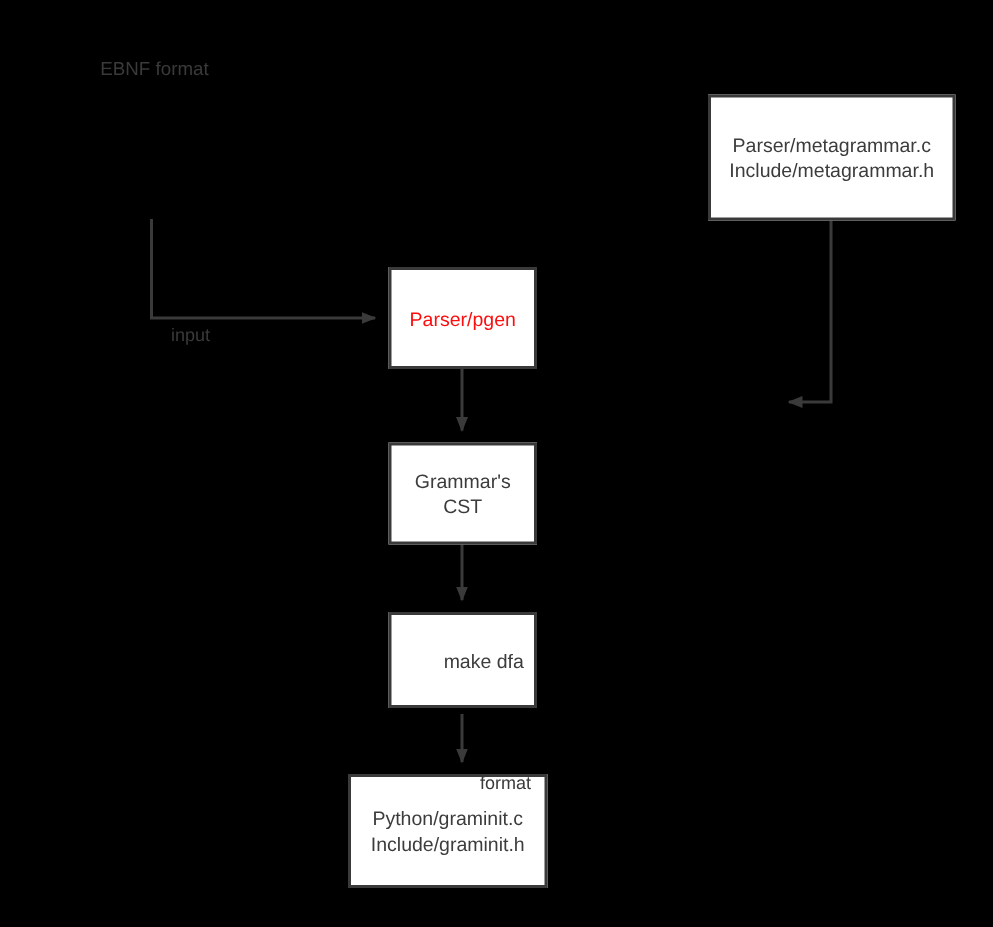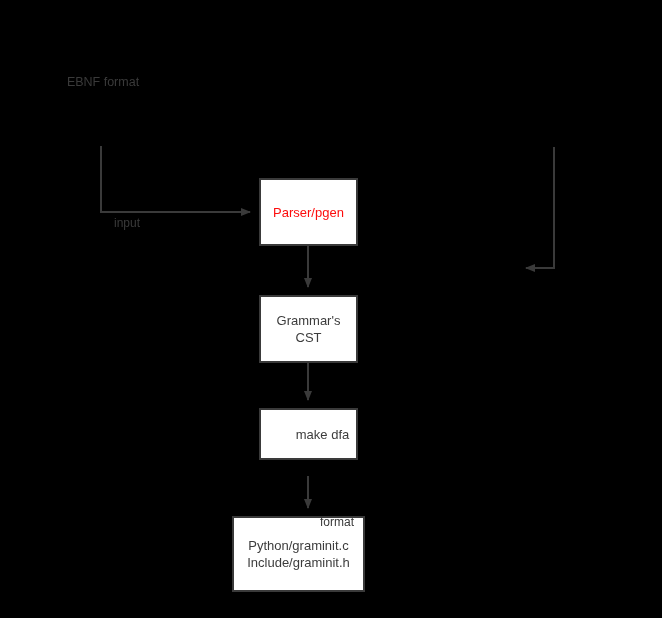--- a/index.html
+++ b/index.html
@@ -71,31 +71,33 @@
 
     <path d="M554,147 L554,268 L526,268" fill="none" stroke="#3a3a3a" stroke-width="2" marker-end="url(#arrow)"></path>
 
     <path d="M308,246 L308,287" fill="none" stroke="#3a3a3a" stroke-width="2" marker-end="url(#arrow)"></path>
 
     <path d="M308,363 L308,400" fill="none" stroke="#3a3a3a" stroke-width="2" marker-end="url(#arrow)"></path>
 
     <path d="M308,476 L308,508" fill="none" stroke="#3a3a3a" stroke-width="2" marker-end="url(#arrow)"></path>
   </svg>
 
-  <div class="caption" style="left:43px; top:39px; width:120px;margin-top:36px;">EBNF format</div>
+  <div class="caption" style="left:43px; top:39px; width:120px;">EBNF format</div>
 
 
 
+  <div class="node" style="left:472px; top:63px; width:165px; height:84px;">Parser/metagrammar.c
+Include/metagrammar.h</div>
 
   <div class="node accent" style="left:259px; top:178px; width:99px; height:68px;">Parser/pgen</div>
 
   <div class="node" style="left:259px; top:295px; width:99px; height:68px;">Grammar's
 CST</div>
 
-  <div class="node" style="left:259px; top:408px; width:99px; height:52px;padding-left:28px;">make dfa</div>
+  <div class="node" style="left:259px; top:408px; width:99px; height:64px;padding-left:28px;">make dfa</div>
 
   <div class="node" style="left:232px; top:516px; width:133px; height:76px;">Python/graminit.c
 Include/graminit.h</div>
 
   <div class="edge-label" style="left:114px; top:192px;">input</div>
 
 
   <div class="edge-label" style="left:320px; top:491px;">format</div>
 
 </div>

